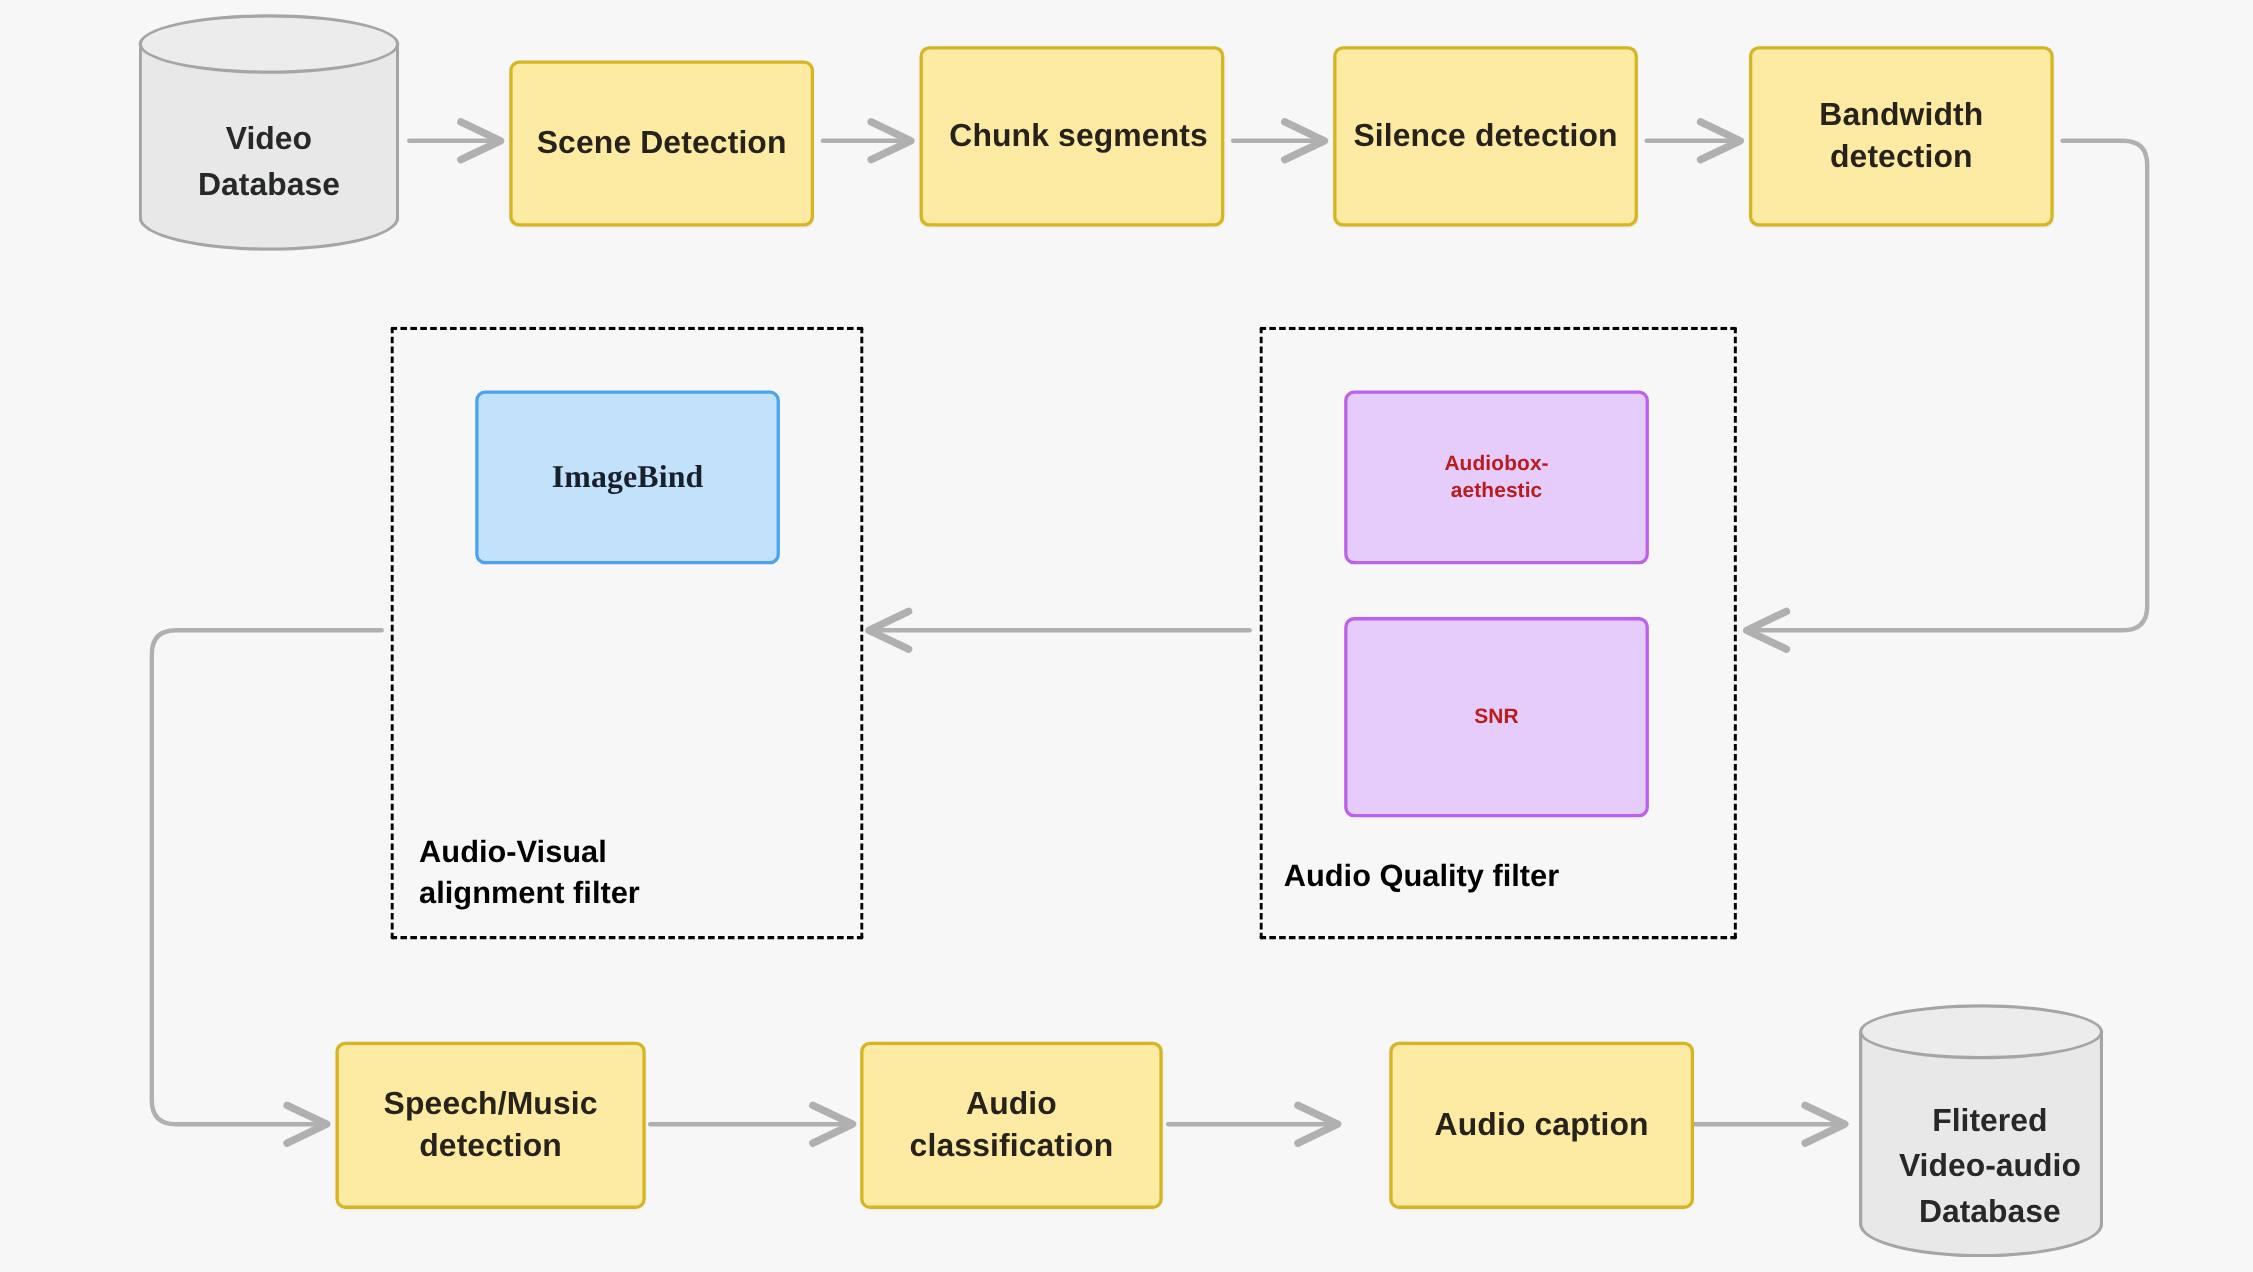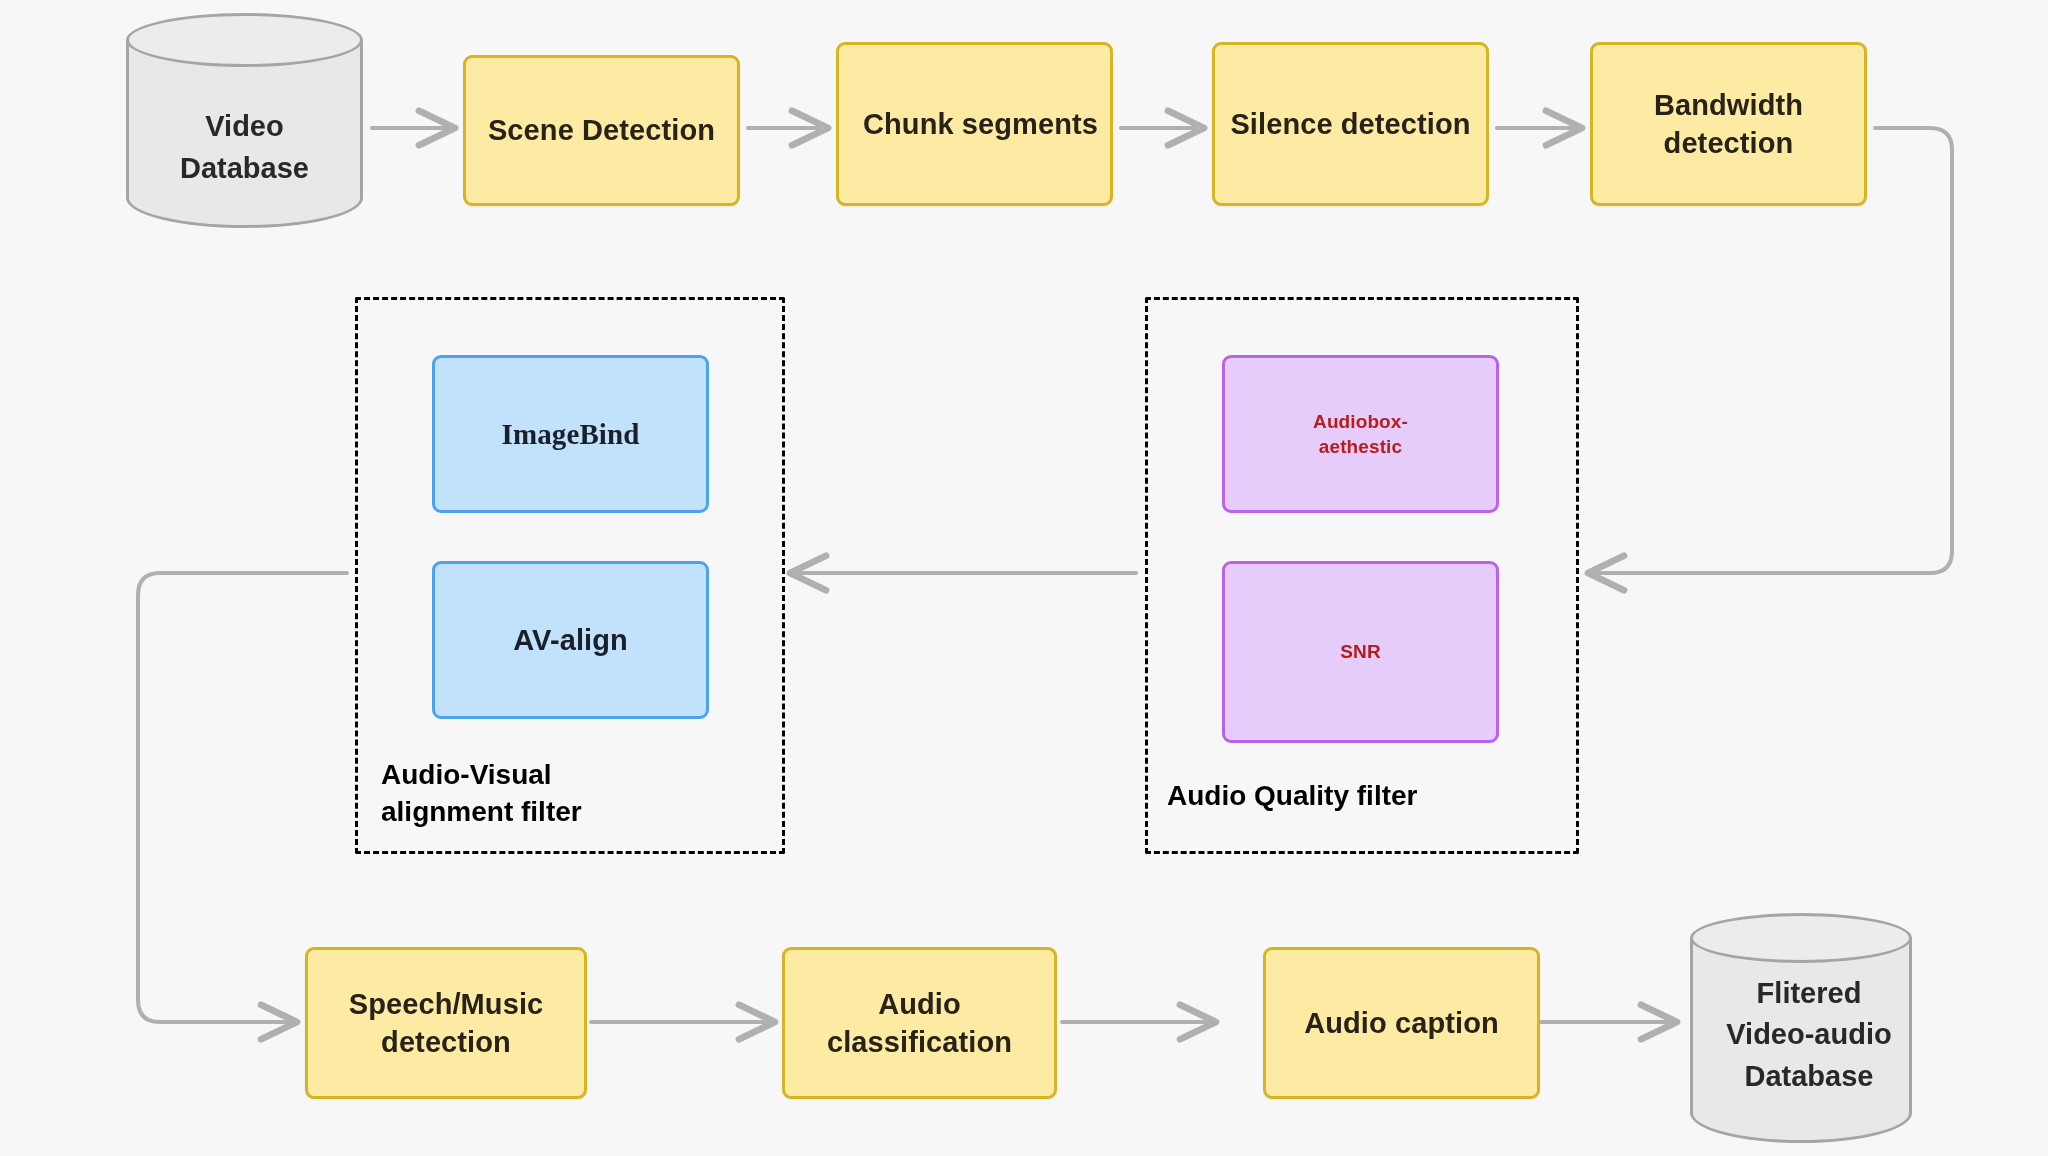--- a/index.html
+++ b/index.html
@@ -146,21 +146,20 @@
 
   <div class="node proc" style="left:1212px;top:42px;width:277px;height:164px;">Silence detection</div>
 
   <div class="node proc" style="left:1590px;top:42px;width:277px;height:164px;white-space:pre-line;">Bandwidth
 detection</div>
 
   <div class="group" style="left:355px;top:297px;width:430px;height:557px;"></div>
 
   <div class="node blue" style="left:432px;top:355px;width:277px;height:158px;font-family:Liberation Serif, serif;">ImageBind</div>
 
-  <div class="node blue" style="left:432px;top:561px;width:277px;height:158px;">AV-align</div>
 
   <div class="group-label" style="left:381px;top:757px;width:380px;">Audio-Visual
 alignment filter</div>
 
   <div class="group" style="left:1145px;top:297px;width:434px;height:557px;"></div>
 
   <div class="node purple" style="left:1222px;top:355px;width:277px;height:158px;white-space:pre-line;">Audiobox-
 aethestic</div>
 
   <div class="node purple" style="left:1222px;top:561px;width:277px;height:182px;">SNR</div>
@@ -171,18 +170,18 @@
 detection</div>
 
   <div class="node proc" style="left:782px;top:947px;width:275px;height:152px;white-space:pre-line;">Audio
 classification</div>
 
   <div class="node proc" style="left:1223px;top:947px;width:277px;height:152px;margin-left:40px;">Audio caption</div>
 
   <div class="cyl" style="left:1690px;top:913px;width:222px;height:235px;">
     <div class="body" style="top:25px;height:205px;"></div>
     <div class="top" style="height:50px;"></div>
-    <div class="label" style="top:32px;height:180px;padding-left:16px;">Flitered
+    <div class="label" style="top:58px;height:180px;padding-left:16px;">Flitered
 Video-audio
 Database</div>
   </div>
 
 </div>
 
 </body></html>

